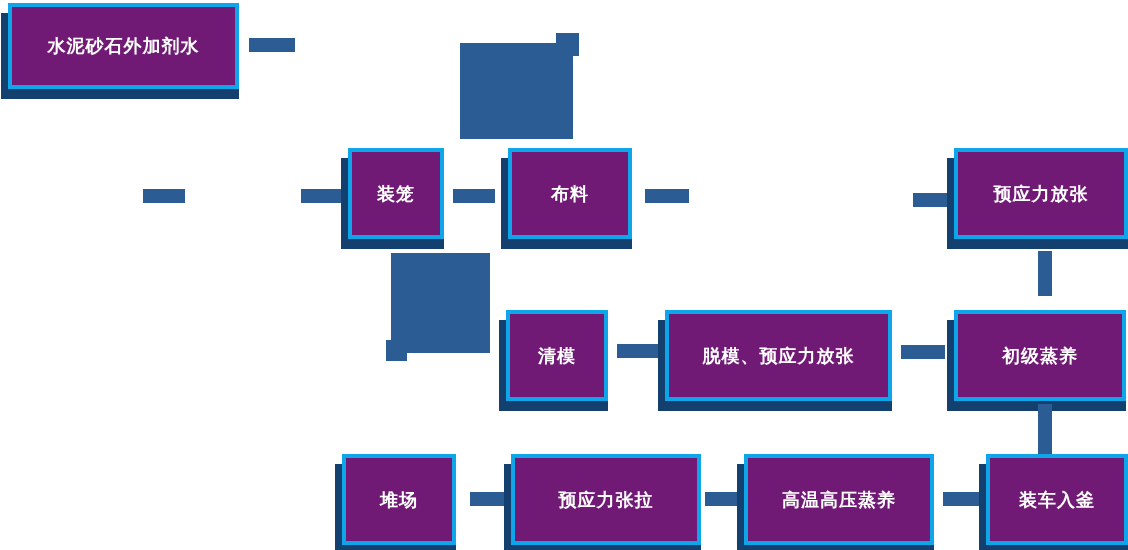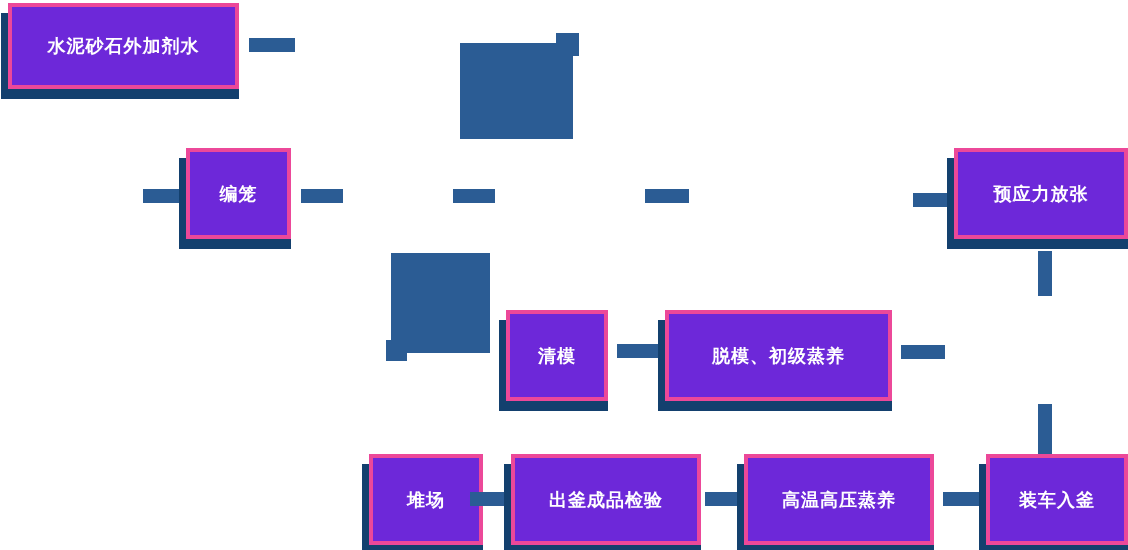--- a/index.html
+++ b/index.html
@@ -7,22 +7,22 @@
     position: relative;
     width: 1128px;
     height: 550px;
     background: #ffffff;
     overflow: hidden;
     font-family: "Liberation Sans", "DejaVu Sans", sans-serif;
   }
   .box {
     position: absolute;
     box-sizing: border-box;
-    background: #6d28d9;
-    border: 4px solid #ec4899;
+    background: #701a75;
+    border: 4px solid #0ea5e9;
     box-shadow: -7px 10px 0 #13406E, 0 10px 0 #13406E;
     color: #ffffff;
     font-weight: bold;
     font-size: 18px;
     letter-spacing: 1px;
     display: flex;
     align-items: center;
     justify-content: center;
     white-space: nowrap;
     text-align: center;
@@ -41,56 +41,58 @@
 
   <div class="hbar" style="left:249px; top:38px; width:46px; height:14px;"></div>
 
 
   <div class="elbow" style="left:556px; top:33px; width:23px; height:23px;"></div>
   <div class="elbow" style="left:460px; top:43px; width:113px; height:96px;"></div>
 
 
   <div class="hbar" style="left:143px; top:189px; width:42px; height:14px;"></div>
 
-  <div class="box" style="left:186px; top:148px; width:105px; height:91px;">编笼</div>
 
   <div class="hbar" style="left:301px; top:189px; width:42px; height:14px;"></div>
 
+  <div class="box" style="left:348px; top:148px; width:96px; height:91px;">装笼</div>
 
   <div class="hbar" style="left:453px; top:189px; width:42px; height:14px;"></div>
 
+  <div class="box" style="left:508px; top:148px; width:124px; height:91px;">布料</div>
 
   <div class="hbar" style="left:645px; top:189px; width:44px; height:14px;"></div>
 
 
   <div class="hbar" style="left:913px; top:193px; width:42px; height:14px;"></div>
 
   <div class="box" style="left:954px; top:148px; width:174px; height:91px;">预应力放张</div>
 
   <div class="elbow" style="left:391px; top:253px; width:99px; height:100px;"></div>
   <div class="elbow" style="left:386px; top:340px; width:21px; height:21px;"></div>
 
   <div class="vbar" style="left:1038px; top:251px; width:14px; height:45px;"></div>
 
   <div class="box" style="left:506px; top:310px; width:102px; height:91px;text-align:center;">清模</div>
 
   <div class="hbar" style="left:617px; top:344px; width:42px; height:14px;"></div>
 
-  <div class="box" style="left:665px; top:310px; width:227px; height:91px;">脱模、初级蒸养</div>
+  <div class="box" style="left:665px; top:310px; width:227px; height:91px;">脱模、预应力放张</div>
 
   <div class="hbar" style="left:901px; top:345px; width:44px; height:14px;"></div>
 
+  <div class="box" style="left:954px; top:310px; width:172px; height:91px;">初级蒸养</div>
 
   <div class="vbar" style="left:1038px; top:404px; width:14px; height:50px;"></div>
 
-  <div class="box" style="left:369px; top:454px; width:114px; height:91px;">堆场</div>
+  <div class="box" style="left:342px; top:454px; width:114px; height:91px;">堆场</div>
 
   <div class="hbar" style="left:470px; top:492px; width:40px; height:14px;"></div>
 
-  <div class="box" style="left:511px; top:454px; width:190px; height:91px;">出釜成品检验</div>
+  <div class="box" style="left:511px; top:454px; width:190px; height:91px;">预应力张拉</div>
 
   <div class="hbar" style="left:705px; top:492px; width:38px; height:14px;"></div>
 
   <div class="box" style="left:744px; top:454px; width:190px; height:91px;">高温高压蒸养</div>
 
   <div class="hbar" style="left:943px; top:492px; width:38px; height:14px;"></div>
 
   <div class="box" style="left:986px; top:454px; width:142px; height:91px;font-family:Liberation Mono, monospace;">装车入釜</div>
 
 </div>

